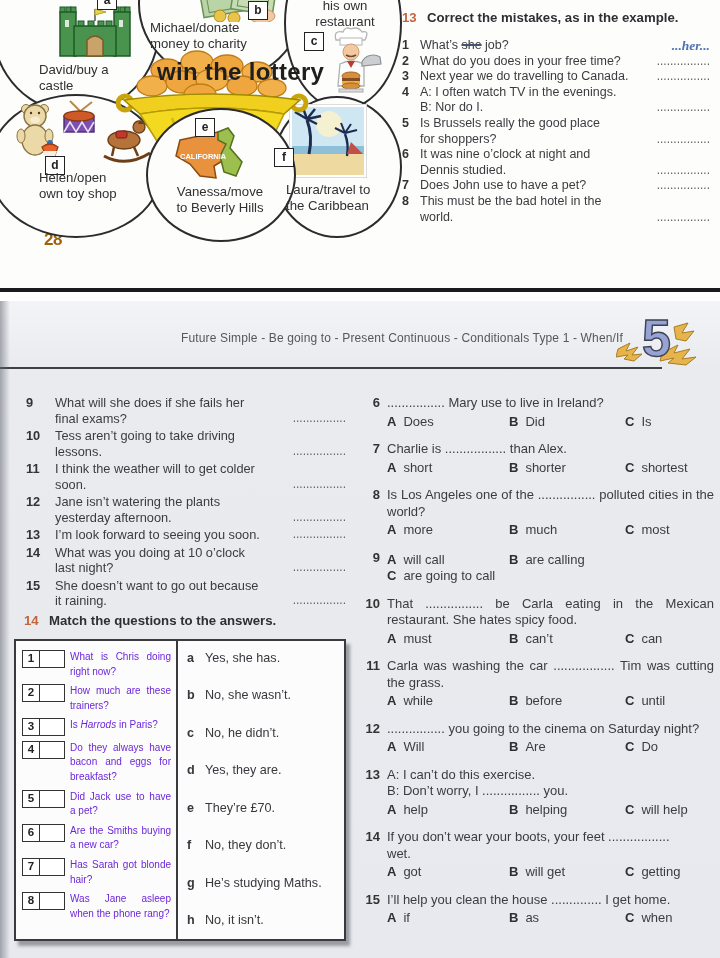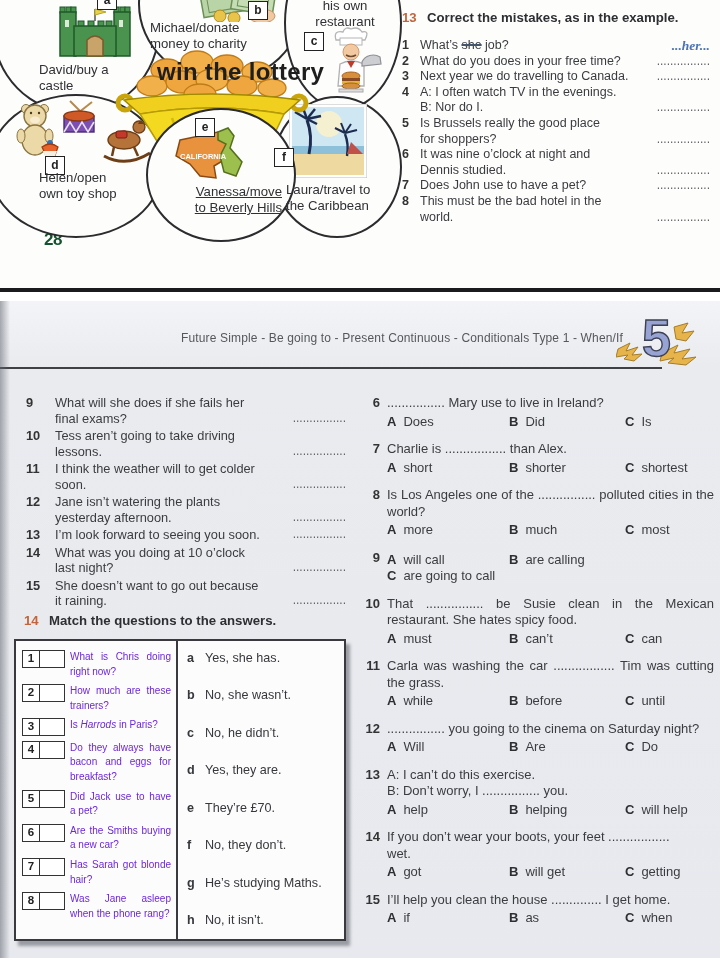--- a/index.html
+++ b/index.html
@@ -20,28 +20,28 @@
   .ic-chef{left:318px;top:26px;width:64px;height:72px;}
   .ic-toys{left:12px;top:98px;width:140px;height:72px;}
   .ic-cal{left:170px;top:126px;width:84px;height:60px;z-index:5;}
   .ic-beach{left:289px;top:104px;width:78px;height:74px;}
   .bag{position:absolute;left:112px;top:48px;width:200px;height:190px;z-index:3;}
   .cap{position:absolute;z-index:6;font-size:13.2px;line-height:16px;color:#303134;white-space:pre-line;}
   .cap-castle{left:39px;top:62px;}
   .cap-michael{left:150px;top:20px;width:142px;text-align:left;}
   .cap-rest{left:298px;top:-2px;width:94px;text-align:center;}
   .cap-toys{left:39px;top:170px;}
-  .cap-vanessa{left:158px;top:184px;width:124px;text-align:right;text-decoration:underline;}
+  .cap-vanessa{left:158px;top:184px;width:124px;text-align:center;}
   .cap-laura{left:286px;top:182px;}
   .lbl{position:absolute;z-index:6;width:18px;height:17px;background:#fff;border:1.6px solid #222;
        font-weight:bold;font-size:12px;text-align:center;line-height:16px;color:#222;}
   .lbl-a{left:97px;top:-9px;}.lbl-b{left:248px;top:1px;}.lbl-c{left:304px;top:32px;}
   .lbl-d{left:45px;top:156px;}.lbl-e{left:195px;top:118px;}.lbl-f{left:274px;top:148px;}
   .lottery{position:absolute;left:157px;top:58px;z-index:6;font-weight:bold;font-size:24px;color:#1e1e1e;letter-spacing:.3px;}
-  .pageno{position:absolute;left:44px;top:230px;font-size:17px;font-weight:bold;color:#14532d;letter-spacing:-.5px;}
+  .pageno{position:absolute;left:44px;top:230px;font-size:17px;font-weight:bold;color:#a16207;letter-spacing:-.5px;}
   
   .ex13{position:absolute;left:402px;top:10px;width:308px;font-size:12.5px;color:#3b3c40;}
   .ex-head{display:flex;font-weight:bold;font-size:13.2px;color:#2e2f33;}
   .ex-no{flex:0 0 25px;color:#c2653c;}
   .ex13 .items{margin-top:13px;}
   .qrow{display:flex;align-items:flex-start;line-height:15.6px;margin-bottom:0;}
   .qnum{flex:0 0 18px;font-weight:bold;color:#333;}
   .qtext{flex:1 1 auto;white-space:pre-line;}
   .qdots{flex:0 0 auto;align-self:flex-end;color:#606166;font-size:12px;letter-spacing:0;}
   .hand{font-family:"Liberation Serif",serif;font-style:italic;font-weight:bold;color:#4d73b3;font-size:13.5px;}
@@ -573,21 +573,21 @@
                 <b>C</b>
                 <span>are going to call</span>
               </span>
             </div>
           </div>
         </div>
 
         <div class="mcq-row">
           <span class="mcq-num">10</span>
           <div class="mcq-body">
-            <div class="mcq-stem">That ................ be Susie clean in the Mexican restaurant. She hates spicy food.</div>
+            <div class="mcq-stem">That ................ be Carla eating in the Mexican restaurant. She hates spicy food.</div>
             <div class="opts">
               <span class="opt opt-a">
                 <b>A</b>
                 <span>must</span>
               </span>
               <span class="opt opt-b">
                 <b>B</b>
                 <span>can’t</span>
               </span>
               <span class="opt opt-c">

